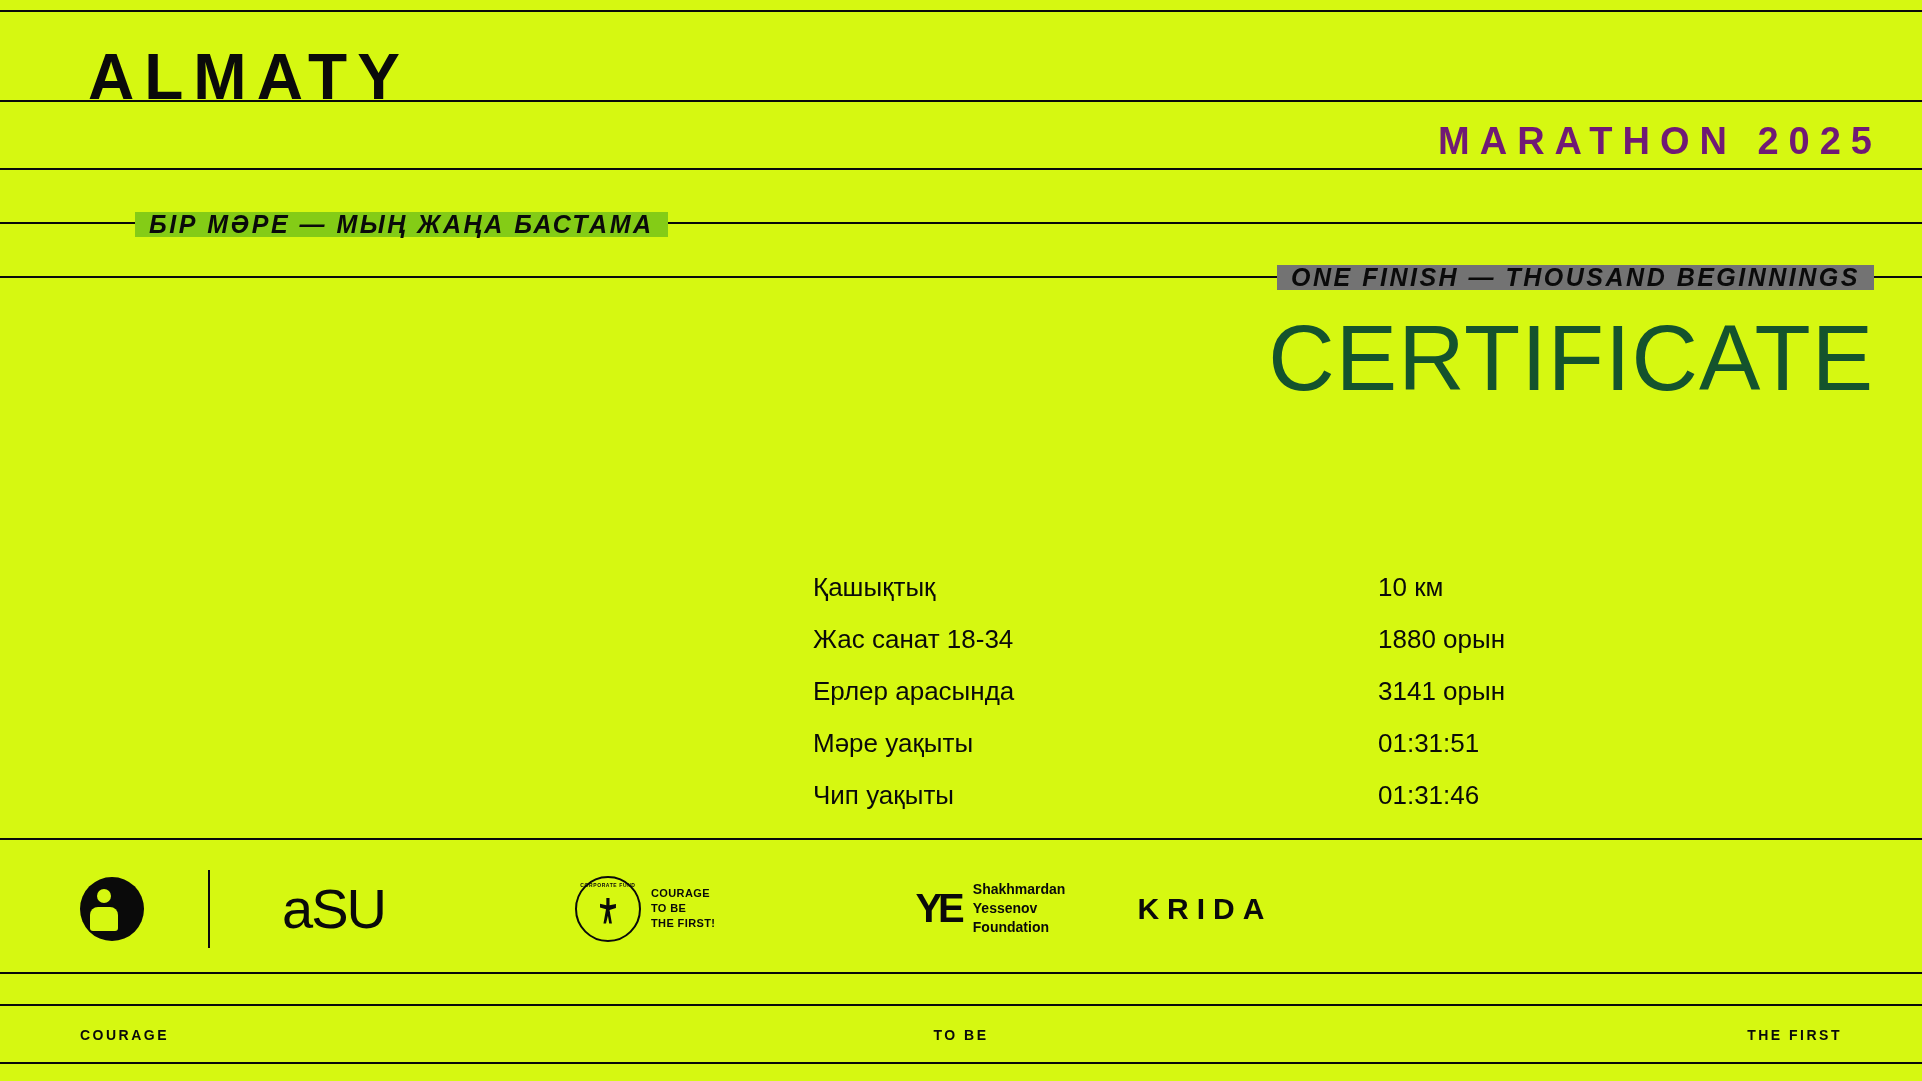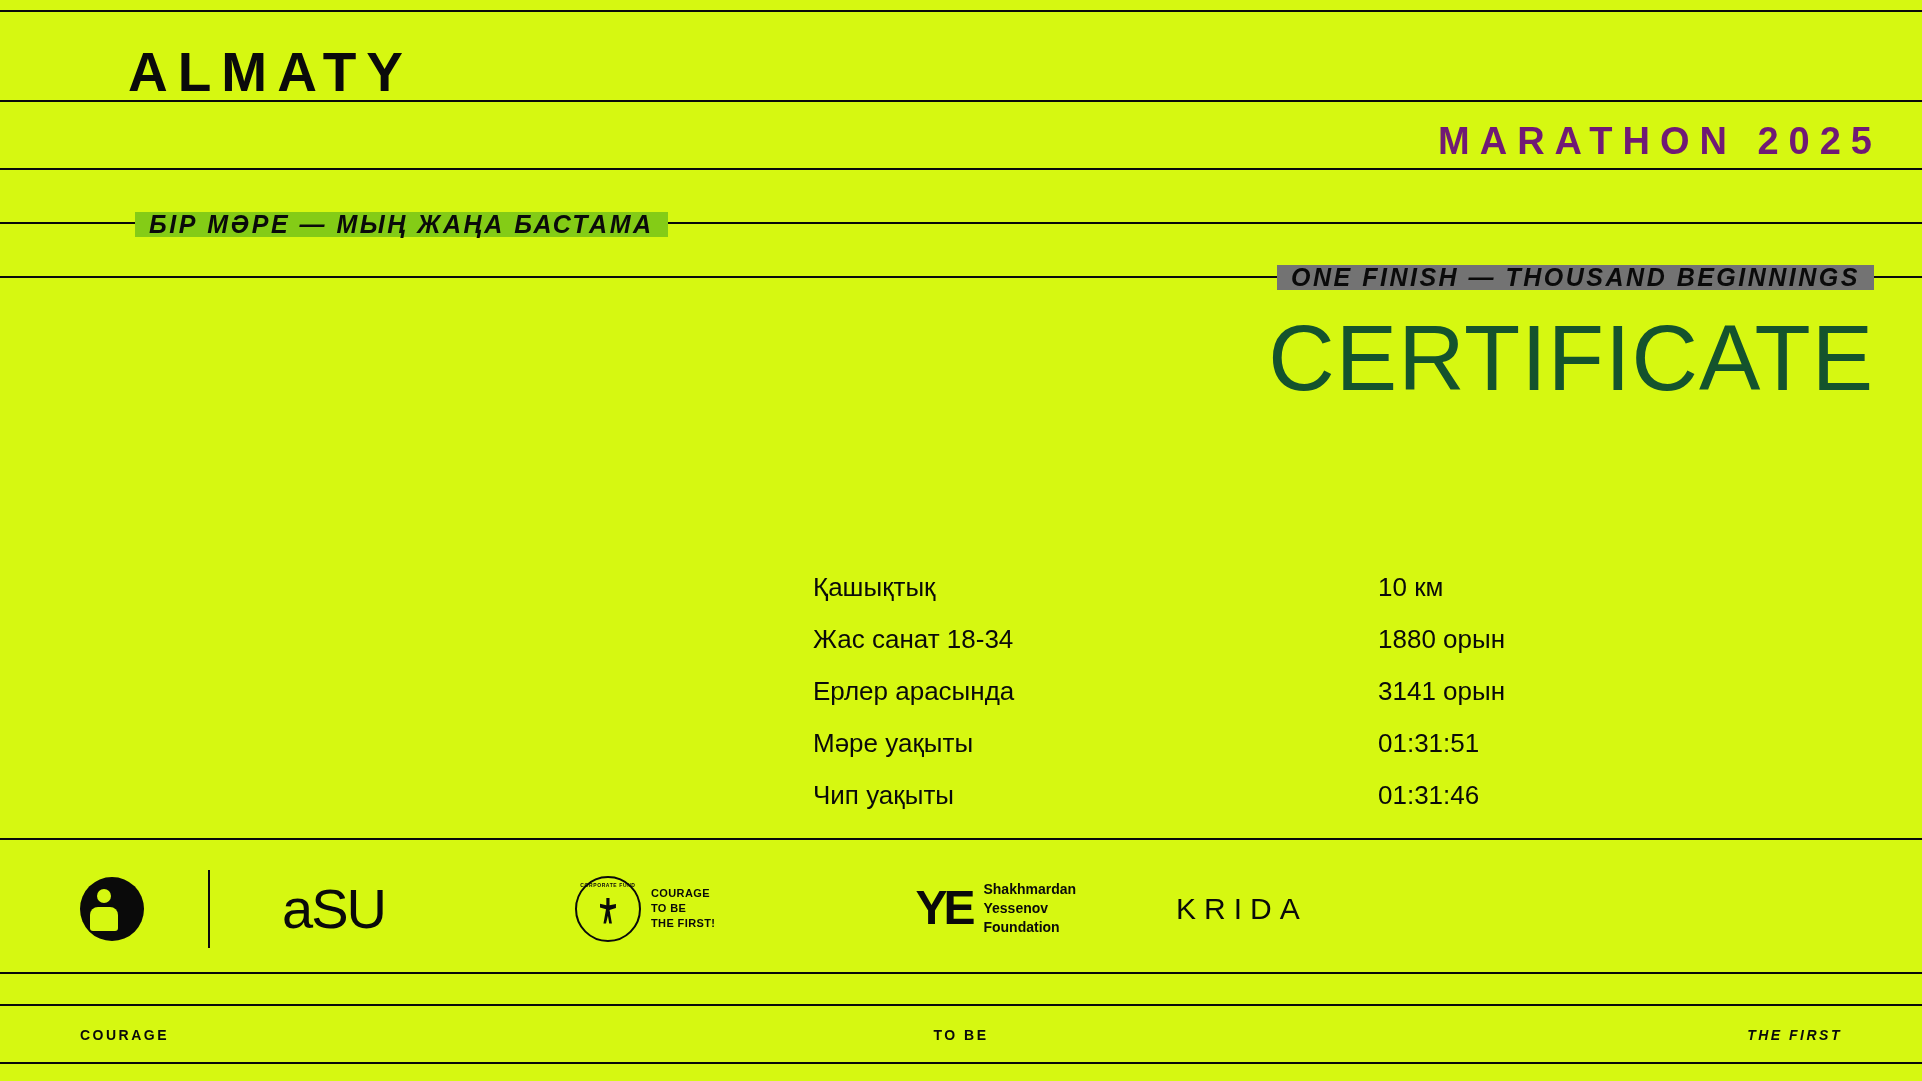--- a/index.html
+++ b/index.html
@@ -26,27 +26,26 @@
     width: 1922px;
     height: 2px;
     background: #0a0a0a;
   }
 
   
   .almaty {
     position: absolute;
     left: 88px;
     top: 45px;
-    font-size: 55px;
+    font-size: 64px;
     font-weight: 700;
     letter-spacing: 10px;
     color: #0a0a0a;
     line-height: 1;
     white-space: nowrap;
-    margin-left: 40px;
   }
   .marathon {
     position: absolute;
     right: 40px;
     top: 122px;
     font-size: 38px;
     font-weight: 700;
     letter-spacing: 10px;
     color: #701a75;
     line-height: 1;
@@ -250,34 +249,34 @@
     line-height: 1.35;
     letter-spacing: 0.4px;
   }
   .sp-shakhmardan {
     margin-left: 200px;
     display: flex;
     align-items: center;
     gap: 12px;
   }
   .shakh-mark {
-    font-size: 48px;
+    font-size: 40px;
     font-weight: 700;
     letter-spacing: -4px;
     line-height: 1;
   }
   .shakh-text {
     font-size: 14px;
     font-weight: 700;
     line-height: 1.35;
   }
   .sp-krida {
-    margin-left: 100px;
+    margin-left: 72px;
     font-size: 30px;
-    font-weight: 400;
+    font-weight: 700;
     letter-spacing: 8px;
     color: #0a0a0a;
     text-align: right;
   }
 
   
   .footer {
     position: absolute;
     left: 0;
     top: 1010px;
@@ -288,21 +287,21 @@
   }
   .footer span {
     font-size: 14px;
     font-weight: 700;
     letter-spacing: 2.5px;
     color: #0a0a0a;
     position: absolute;
   }
   .f-left  { left: 80px; }
   .f-mid   { left: 50%; transform: translateX(-50%); }
-  .f-right { right: 80px; font-style: italic; }
+  .f-right { right: 80px; }
 </style>
 </head>
 <body>
 
 <div class="certificate">
 
   <div class="hline" style="top:10px;"></div>
   <div class="hline" style="top:100px;"></div>
   <div class="hline" style="top:168px;"></div>
   <div class="hline" style="top:222px;"></div>

